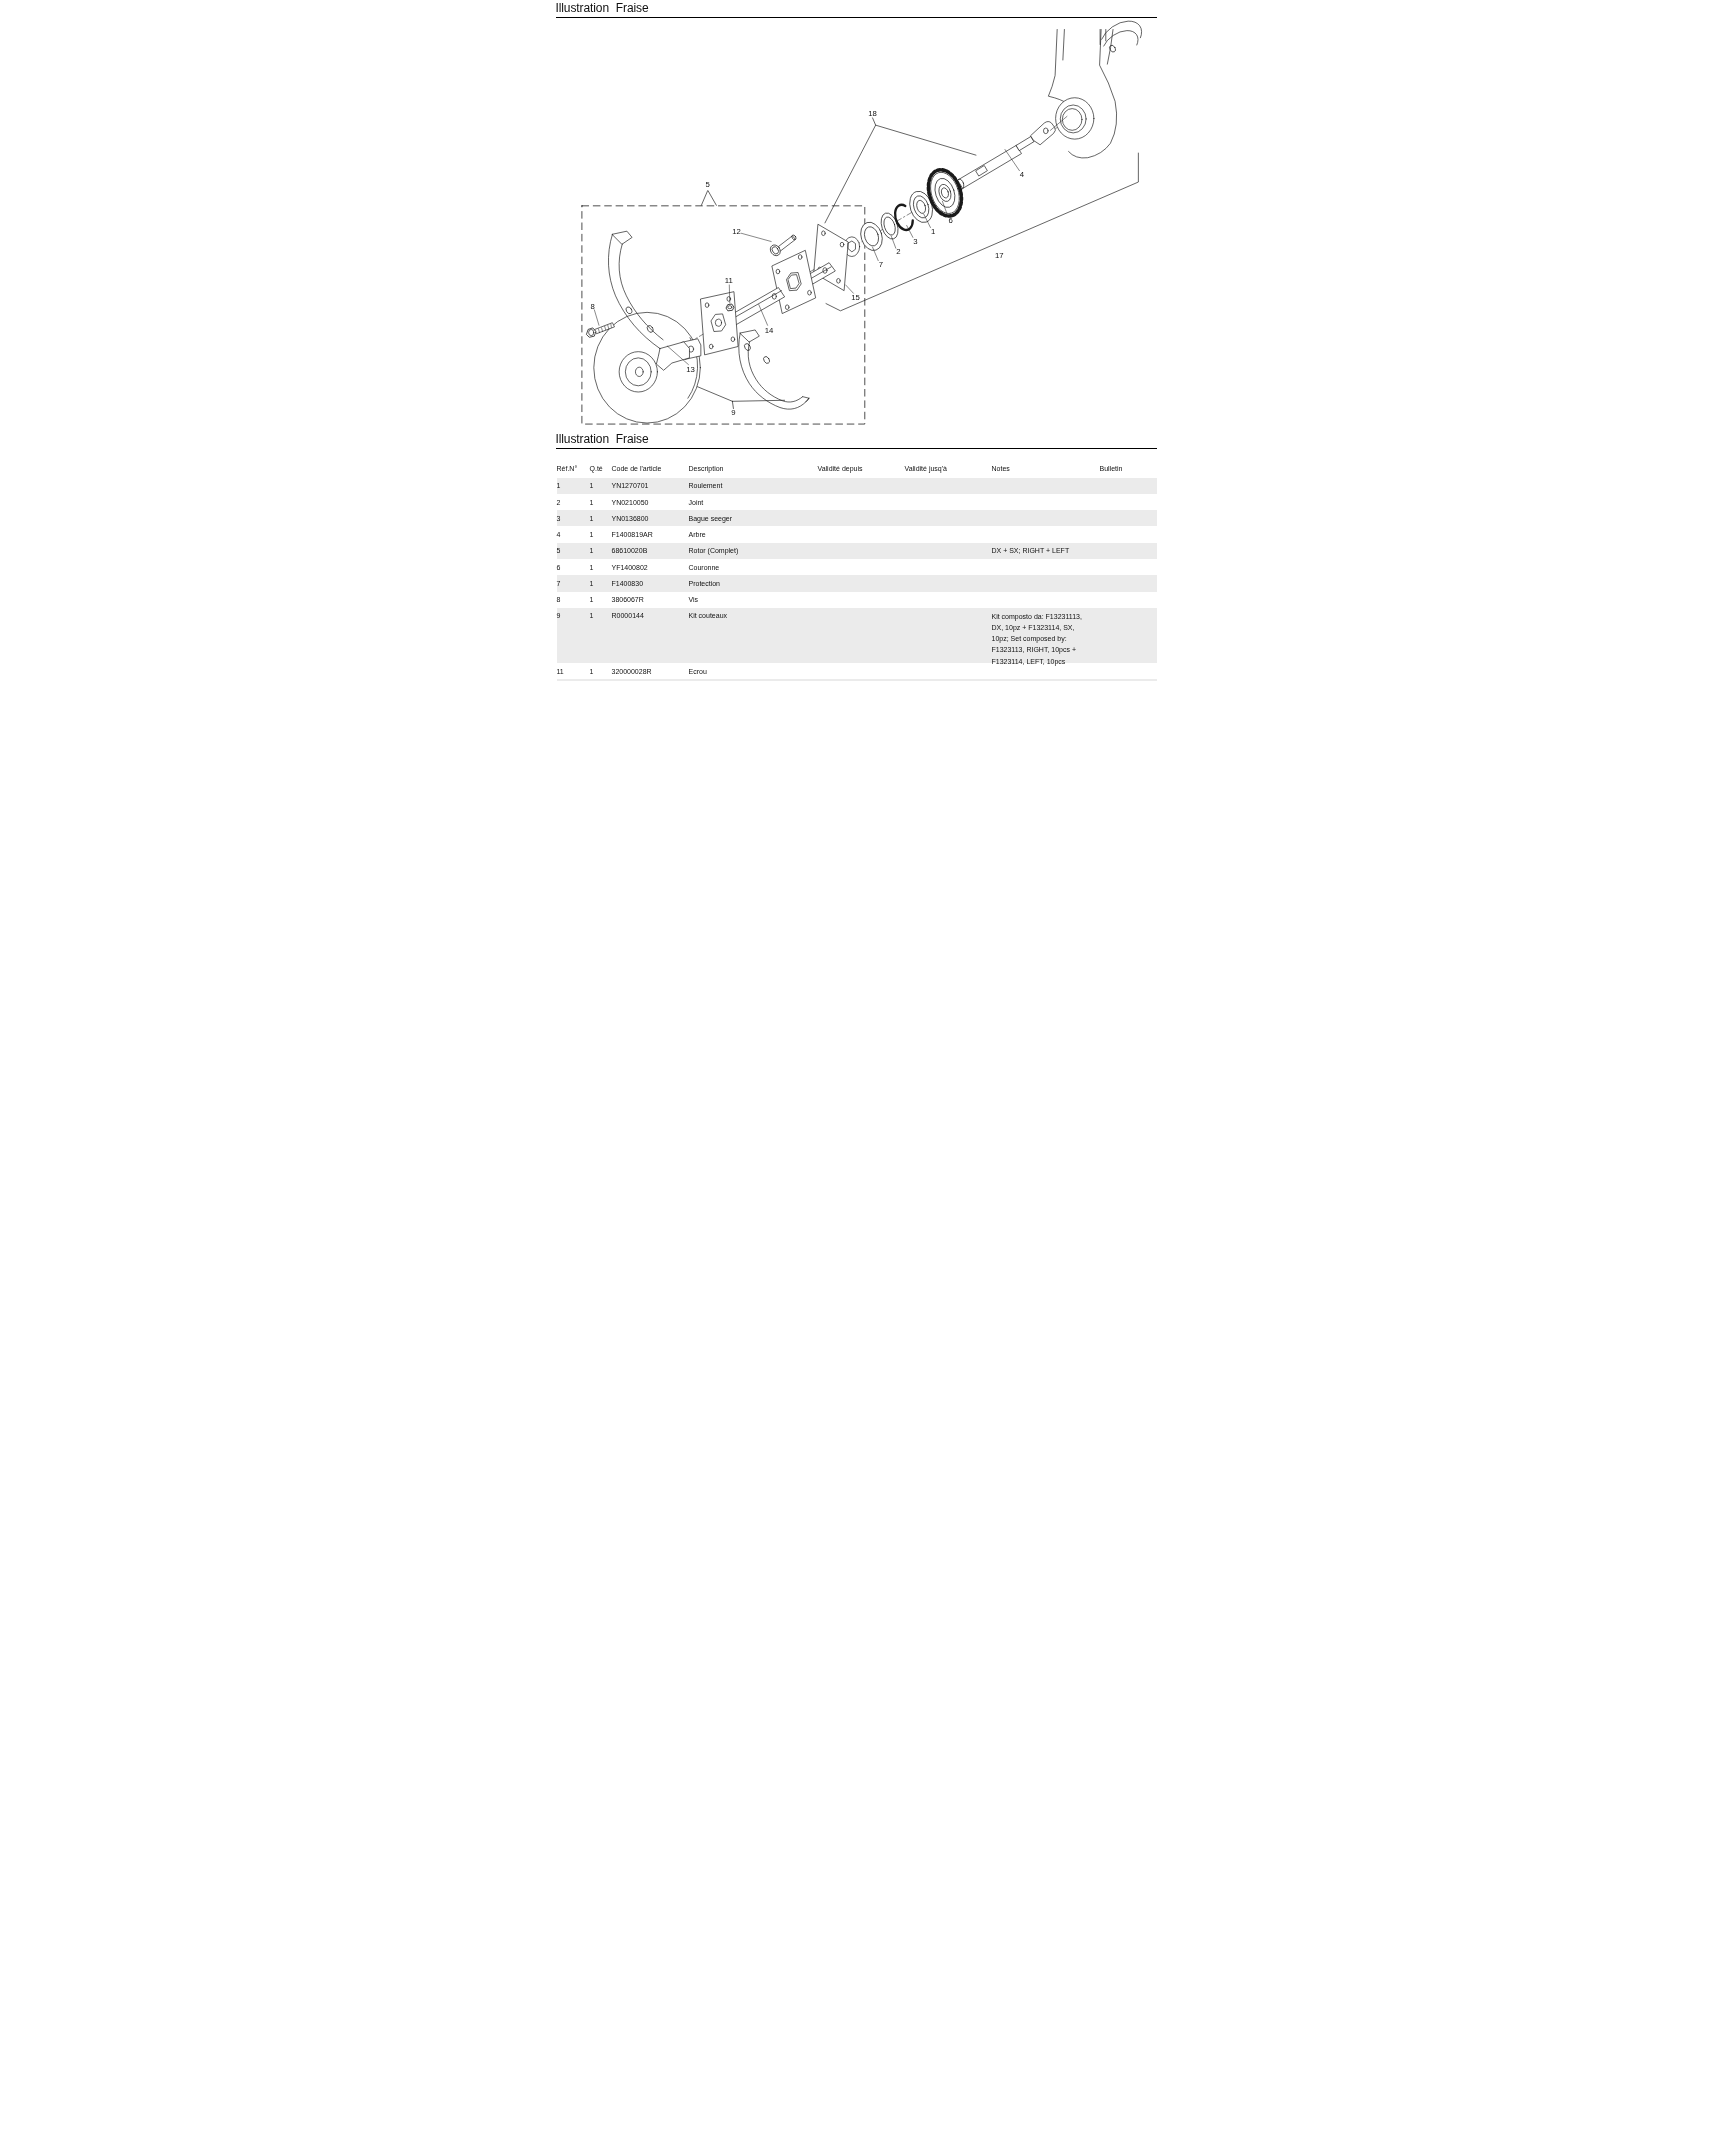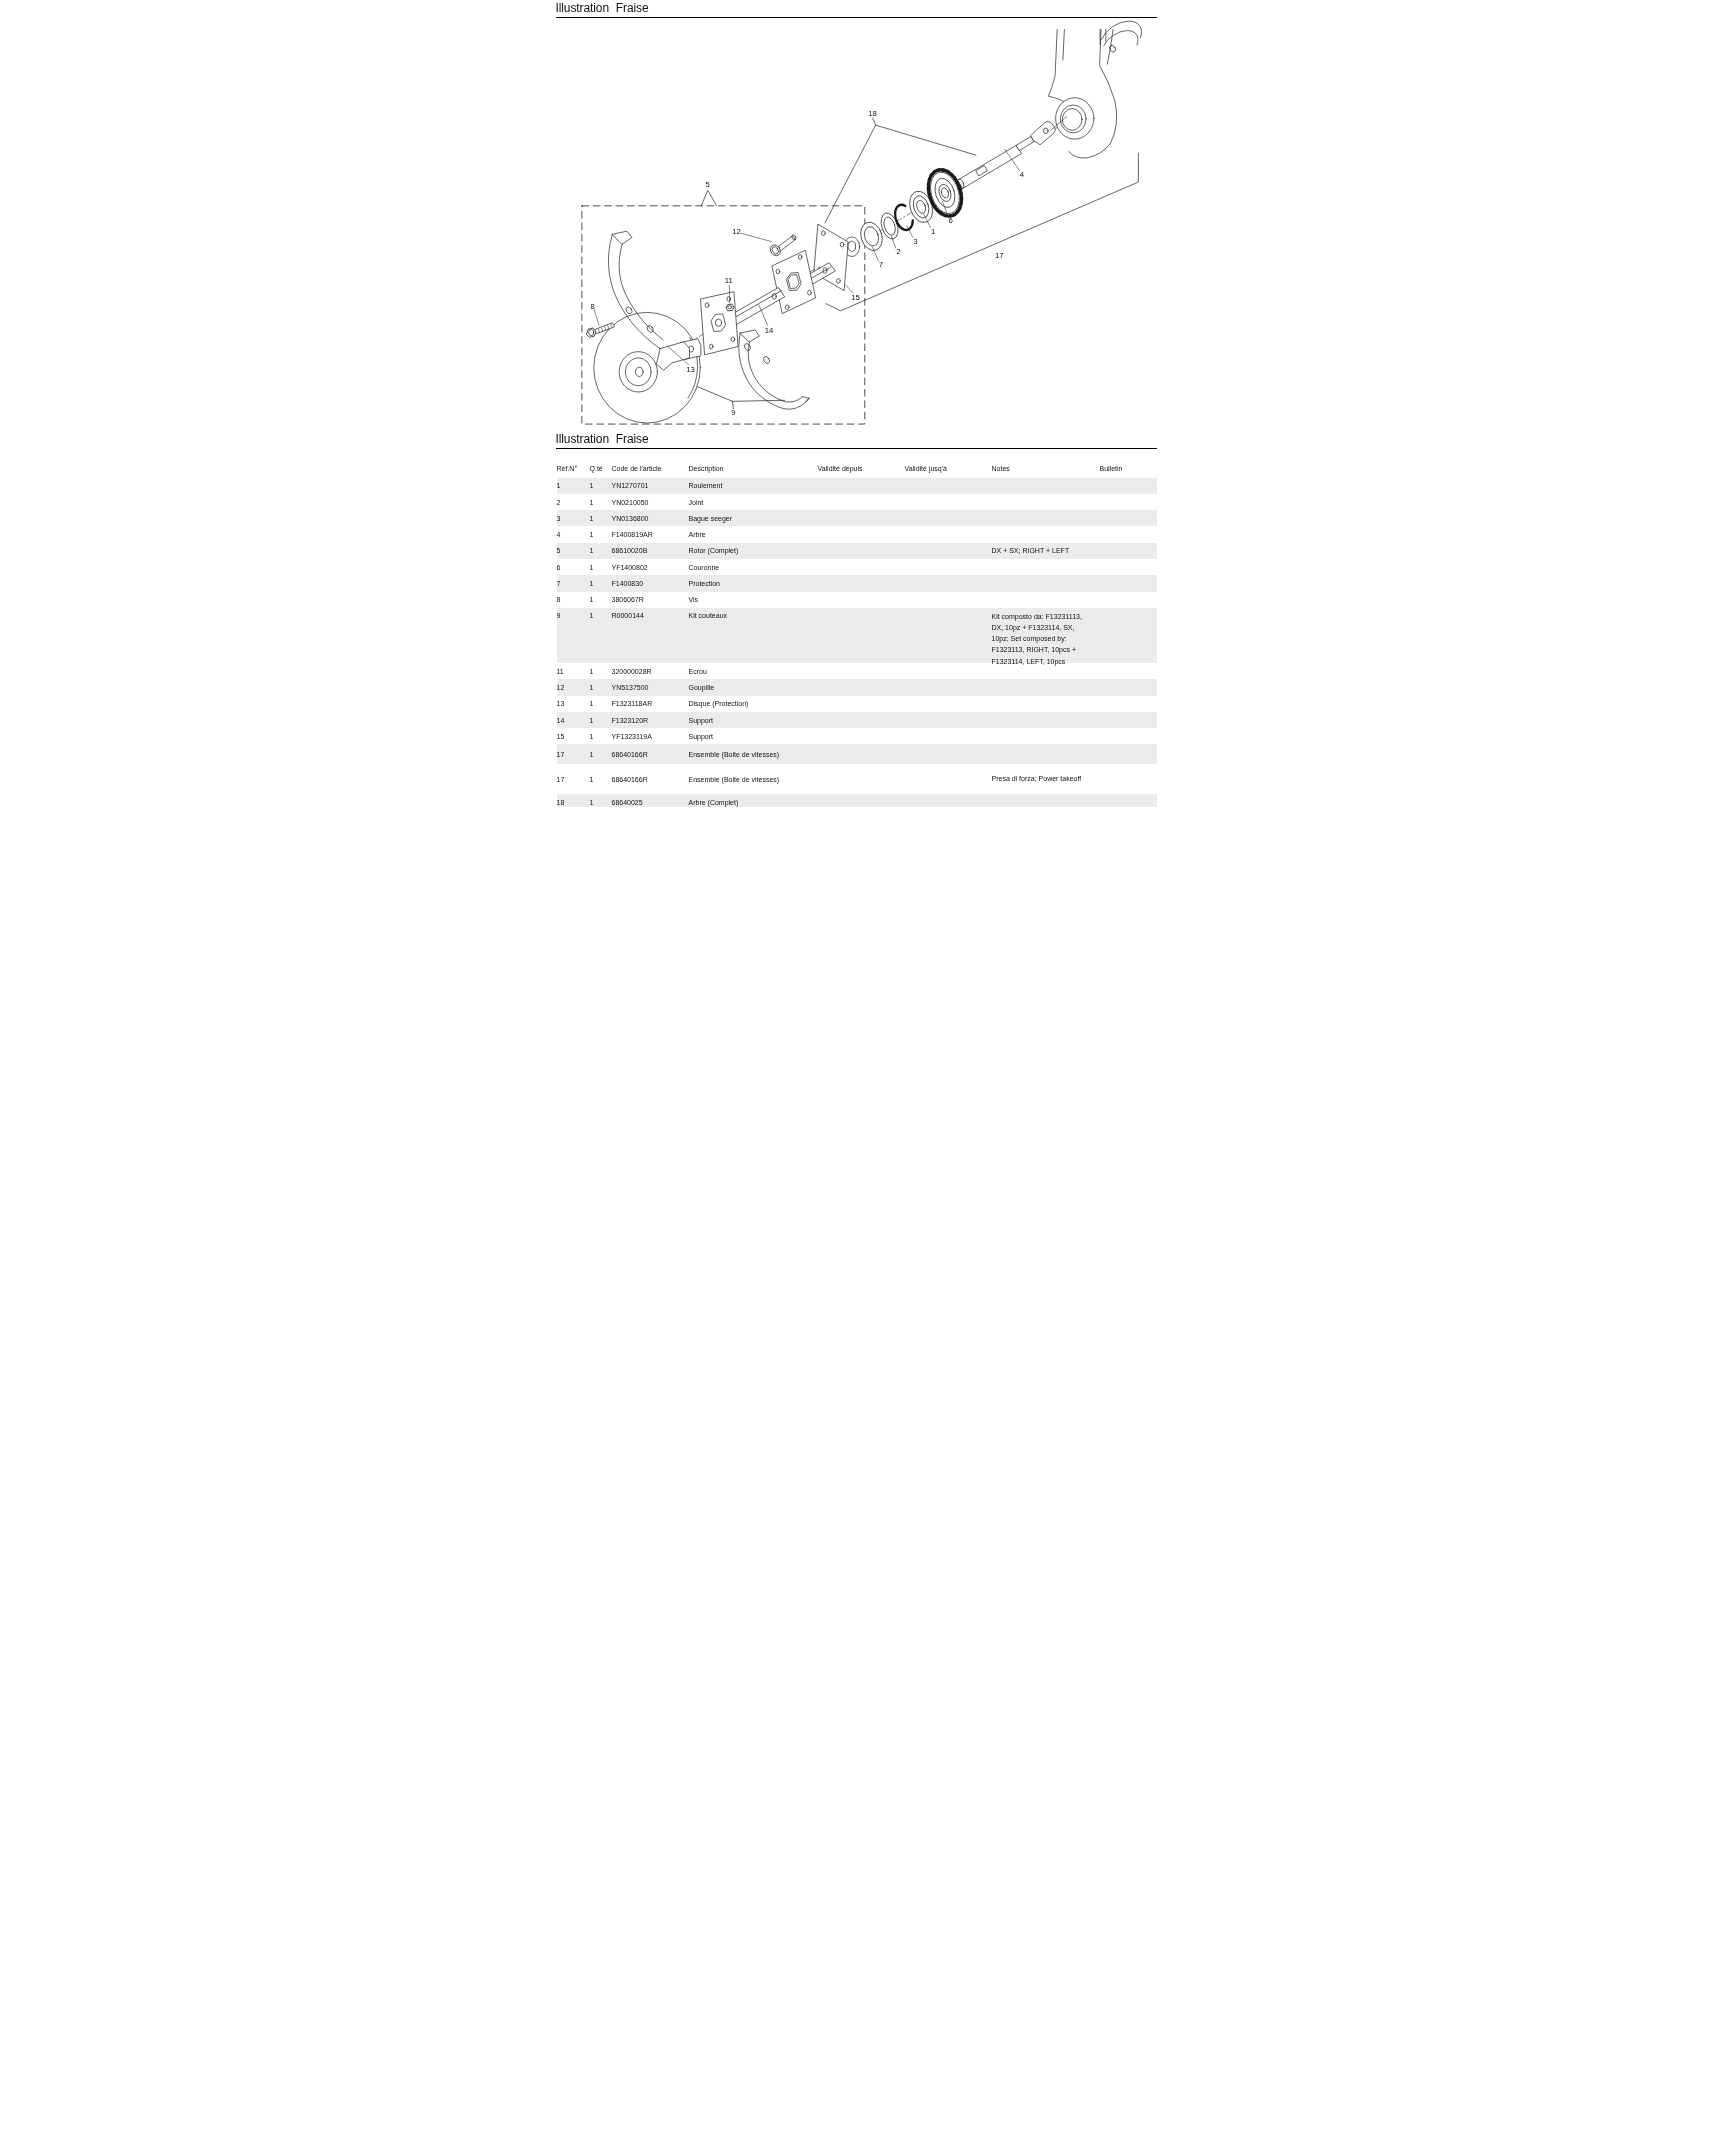--- a/index.html
+++ b/index.html
@@ -1,16 +1,16 @@
 <!DOCTYPE html>
 <html style="font-size:8.3px"><head>
 <meta charset="utf-8">
 <style>
   html,body{margin:0;padding:0;background:#fff;}
-  .page{position:relative;width:642px;height:807px;margin:0 auto;background:#fff;
+  .page{position:relative;width:642px;height:681px;margin:0 auto;background:#fff;
         font-family:"Liberation Sans","DejaVu Sans",sans-serif;color:#111;overflow:hidden;}
   .doc-title{position:absolute;left:21px;margin:0;font-size:12px;font-weight:400;
              letter-spacing:-0.1px;word-spacing:3.6px;white-space:nowrap;}
   #title1{top:0.5px;}
   #title2{top:432px;}
   .rule{position:absolute;left:21px;width:601px;height:0;border-top:1.6px solid #000;}
   #rule1{top:16.6px;}
   #rule2{top:448px;}
   svg.diagram{position:absolute;left:0;top:0;}
   svg.diagram text{font-family:"Liberation Sans","DejaVu Sans",sans-serif;font-size:15px;fill:#111;}

